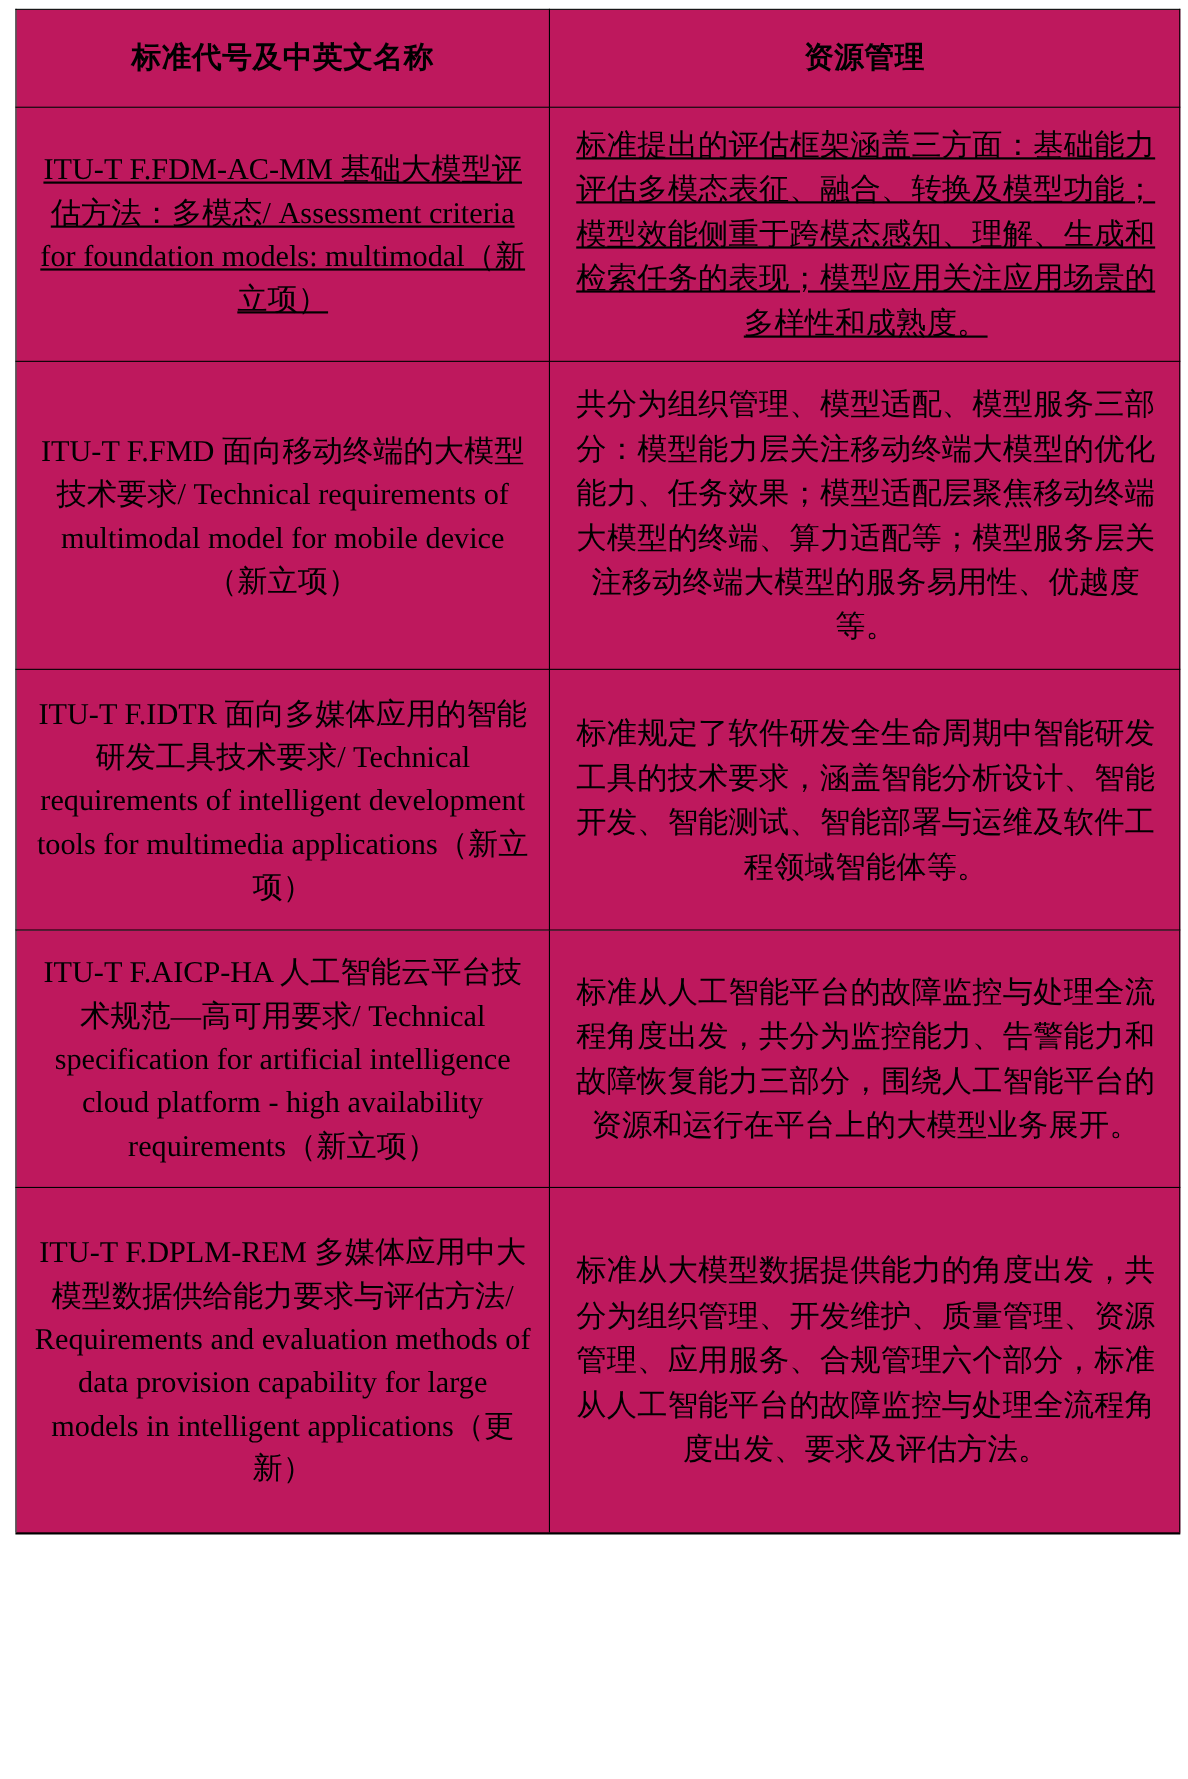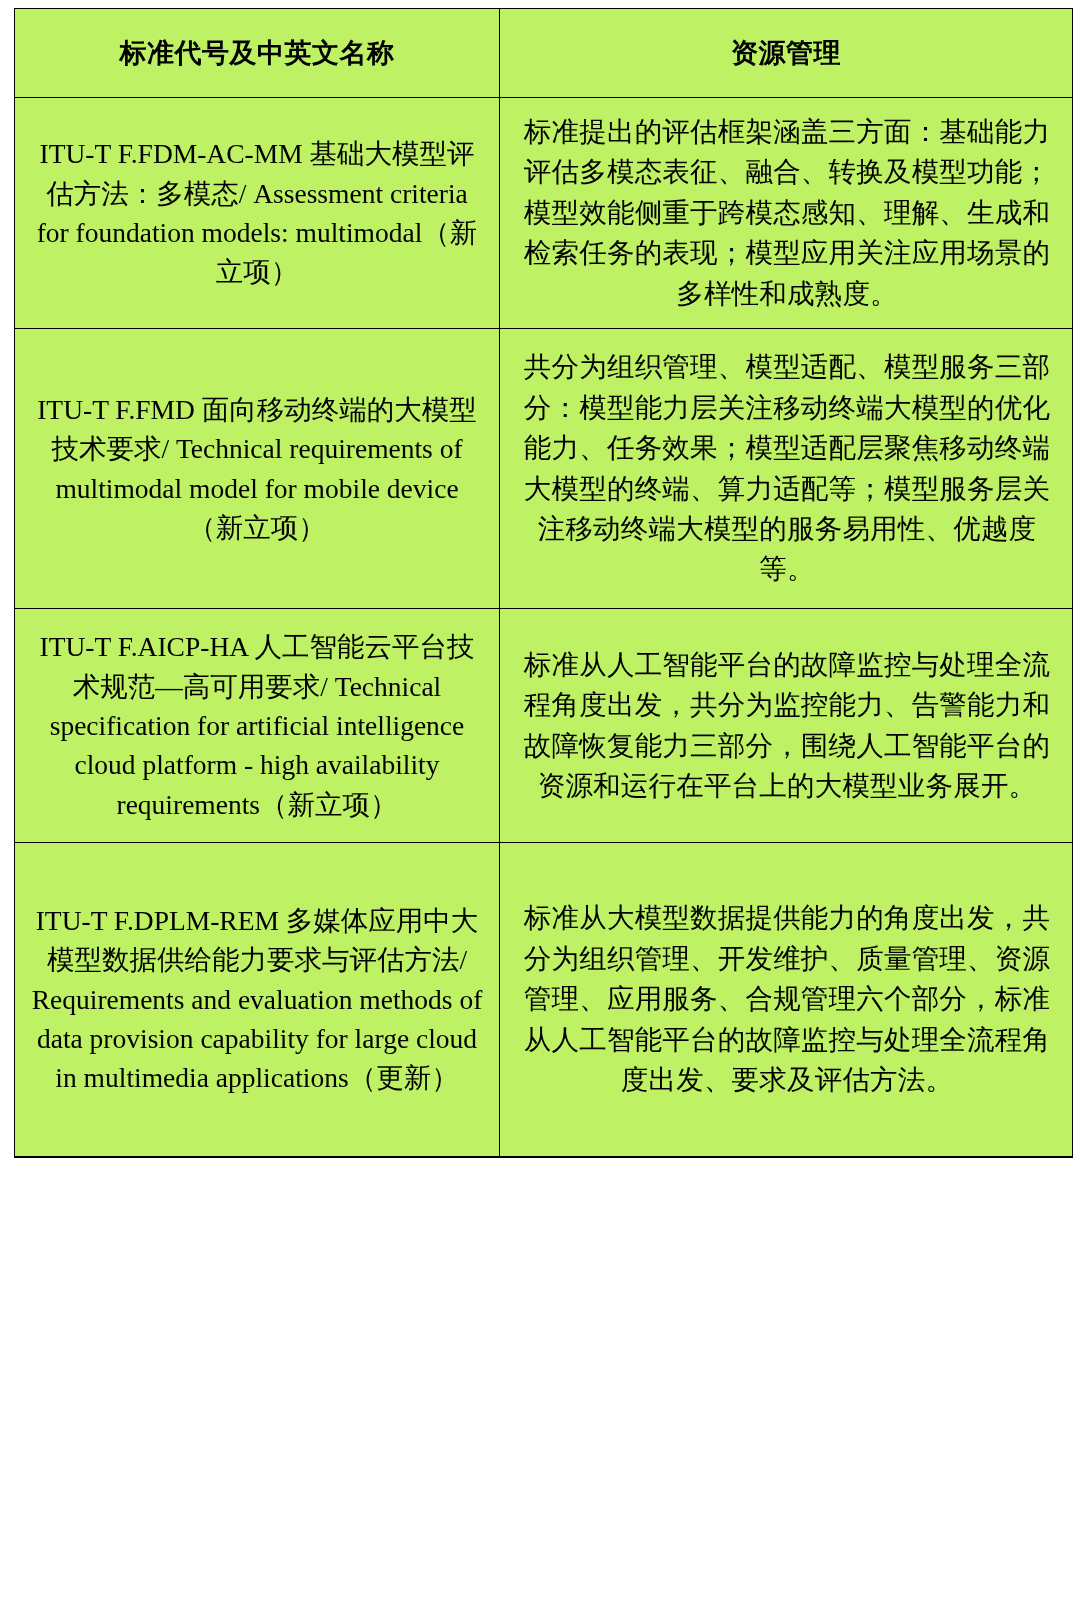--- a/index.html
+++ b/index.html
@@ -25,21 +25,21 @@
   table.std-table {
     width: 1058px;
     border-collapse: collapse;
     table-layout: fixed;
     background: #ffffff;
   }
 
   table.std-table td,
   table.std-table th {
     border: 1.6px solid #000000;
-    background: #bef264;
+    background: #be185d;
     vertical-align: middle;
     padding: 0;
   }
 
   
   table.std-table tr:last-child td {
     border-bottom: 2.6px solid #000000;
   }
 
   col.col-name { width: 485px; }
@@ -71,21 +71,21 @@
   .desc-cell-inner {
     text-align: center;
     font-size: 27.5px;
     line-height: 1.47;
     padding: 14px 16px 14px 18px;
     letter-spacing: 0.2px;
     word-break: break-all;
   }
 
   
-  .r1 { height: 218px; }
+  .r1 { height: 218px; text-decoration: underline; }
   .r2 { height: 280px; }
   .r3 { height: 237px; }
   .r4 { height: 226px; }
   .r5 { height: 234px; }
   .r6 { height: 314px; }
 </style>
 </head>
 <body>
 
 <div class="table-wrap">
@@ -114,31 +114,39 @@
         </td>
       </tr>
       <tr class="r2">
         <td>
           <div class="name-cell-inner cjk">ITU-T F.FMD 面向移动终端的大模型技术要求/ Technical requirements of multimodal model for mobile device（新立项）</div>
         </td>
         <td>
           <div class="desc-cell-inner">共分为组织管理、模型适配、模型服务三部分：模型能力层关注移动终端大模型的优化能力、任务效果；模型适配层聚焦移动终端大模型的终端、算力适配等；模型服务层关注移动终端大模型的服务易用性、优越度等。</div>
         </td>
       </tr>
+      <tr class="r3">
+        <td>
+          <div class="name-cell-inner cjk">ITU-T F.IDTR 面向多媒体应用的智能研发工具技术要求/ Technical requirements of intelligent development tools for multimedia applications（新立项）</div>
+        </td>
+        <td>
+          <div class="desc-cell-inner">标准规定了软件研发全生命周期中智能研发工具的技术要求，涵盖智能分析设计、智能开发、智能测试、智能部署与运维及软件工程领域智能体等。</div>
+        </td>
+      </tr>
       <tr class="r5">
         <td>
           <div class="name-cell-inner cjk">ITU-T F.AICP-HA 人工智能云平台技术规范—高可用要求/ Technical specification for artificial intelligence cloud platform - high availability requirements（新立项）</div>
         </td>
         <td>
           <div class="desc-cell-inner">标准从人工智能平台的故障监控与处理全流程角度出发，共分为监控能力、告警能力和故障恢复能力三部分，围绕人工智能平台的资源和运行在平台上的大模型业务展开。</div>
         </td>
       </tr>
       <tr class="r6">
         <td>
-          <div class="name-cell-inner cjk">ITU-T F.DPLM-REM 多媒体应用中大模型数据供给能力要求与评估方法/ Requirements and evaluation methods of data provision capability for large cloud in multimedia applications（更新）</div>
+          <div class="name-cell-inner cjk">ITU-T F.DPLM-REM 多媒体应用中大模型数据供给能力要求与评估方法/ Requirements and evaluation methods of data provision capability for large models in intelligent applications（更新）</div>
         </td>
         <td>
           <div class="desc-cell-inner">标准从大模型数据提供能力的角度出发，共分为组织管理、开发维护、质量管理、资源管理、应用服务、合规管理六个部分，标准从人工智能平台的故障监控与处理全流程角度出发、要求及评估方法。</div>
         </td>
       </tr>
     </tbody>
   </table>
 </div>
 
 </body></html>

